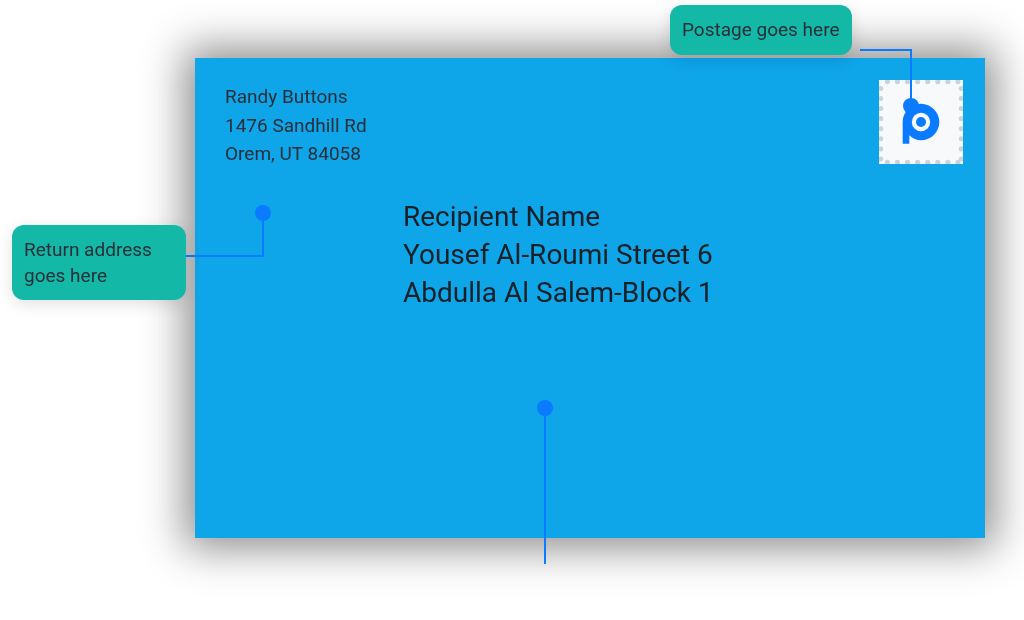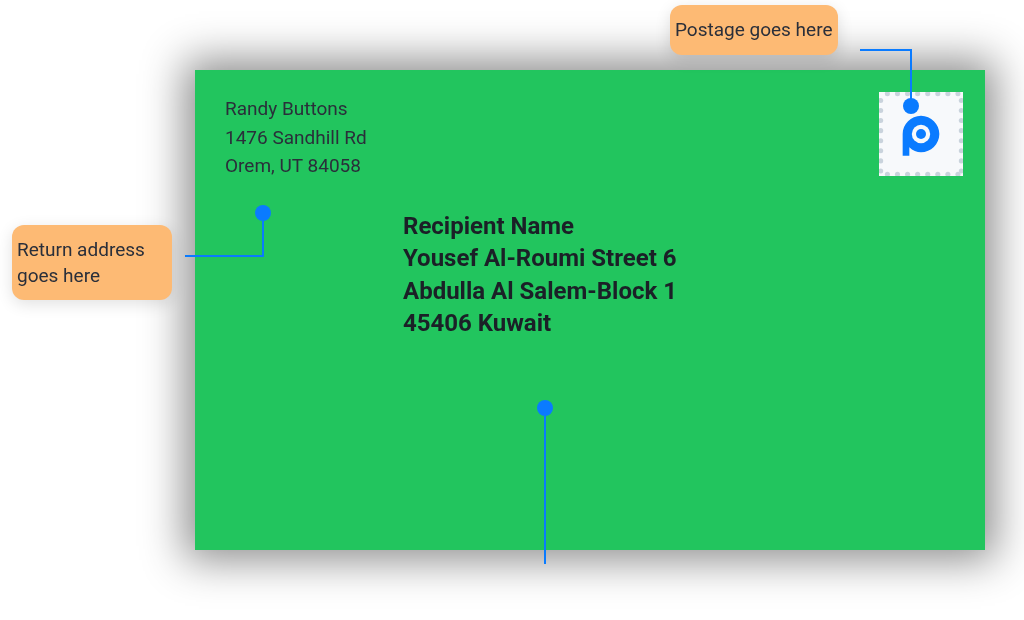--- a/index.html
+++ b/index.html
@@ -15,58 +15,57 @@
     position: relative;
     width: 1024px;
     height: 620px;
   }
   .envelope {
     position: absolute;
     left: 195px;
     top: 58px;
     width: 790px;
     height: 480px;
-    background: #22c55e;
+    background: #0ea5e9;
     box-shadow: 0 0 40px 10px rgba(0,0,0,0.45);
-    margin-top: 12px;
   }
   .return-address {
     position: absolute;
     left: 30px;
     top: 25px;
     font-size: 19px;
     line-height: 1.5;
     color: #2a2f3a;
   }
   .recipient-address {
     position: absolute;
     left: 208px;
     top: 140px;
-    font-size: 24px;
+    font-size: 28px;
     line-height: 1.35;
-    font-weight: 700;
+    font-weight: 400;
     color: #1b2027;
   }
   .stamp {
     position: absolute;
     right: 22px;
     top: 22px;
     width: 84px;
     height: 84px;
     background: #f7f9fb;
     display: flex;
     align-items: center;
     justify-content: center;
   }
   
   .callout {
     position: absolute;
-    background: #fdba74;
+    background: #14b8a6;
     border-radius: 12px;
-    padding: 12px 5px;
+    padding: 12px 12px;
     font-size: 19px;
     color: #2a2f3a;
     box-shadow: 0 4px 16px rgba(0,0,0,0.12);
     line-height: 1.35;
   }
   .callout-postage { left: 670px; top: 5px; }
   .callout-return  { left: 12px;  top: 225px; width:150px; }
   .callout-recipient { left: 398px; top: 563px; }
   .dot {
     position: absolute;
@@ -101,21 +100,20 @@
     <div class="return-address">
       <div>Randy Buttons</div>
       <div>1476 Sandhill Rd</div>
       <div>Orem, UT 84058</div>
     </div>
 
     <div class="recipient-address">
       <div>Recipient Name</div>
       <div>Yousef Al-Roumi Street 6</div>
       <div>Abdulla Al Salem-Block 1</div>
-      <div>45406 Kuwait</div>
     </div>
 
     <div class="stamp">
       <svg viewBox="0 0 100 100" width="84" height="84" style="position:absolute;inset:0;">
         <rect x="4" y="4" width="92" height="92" fill="#f7f9fb"></rect>
         <g fill="#c9d3dc">
 
           <circle cx="10" cy="2" r="3"></circle>
             <circle cx="22" cy="2" r="3"></circle>
             <circle cx="34" cy="2" r="3"></circle>

